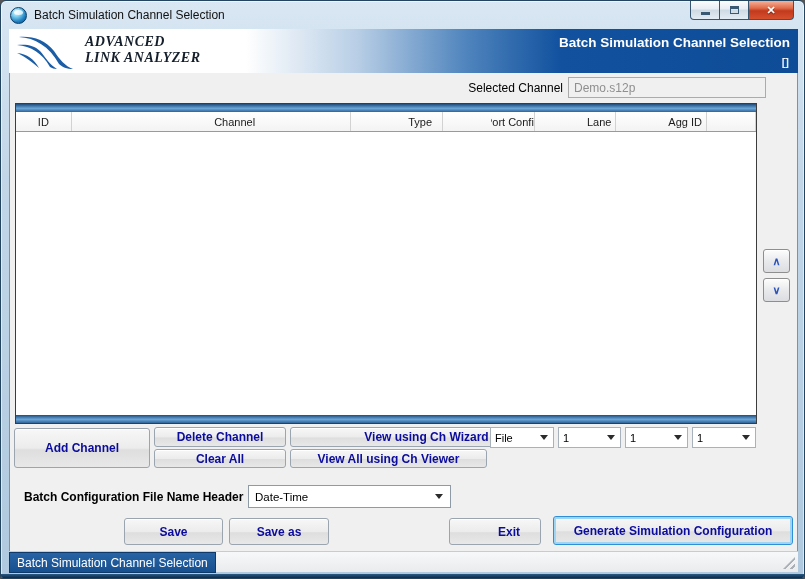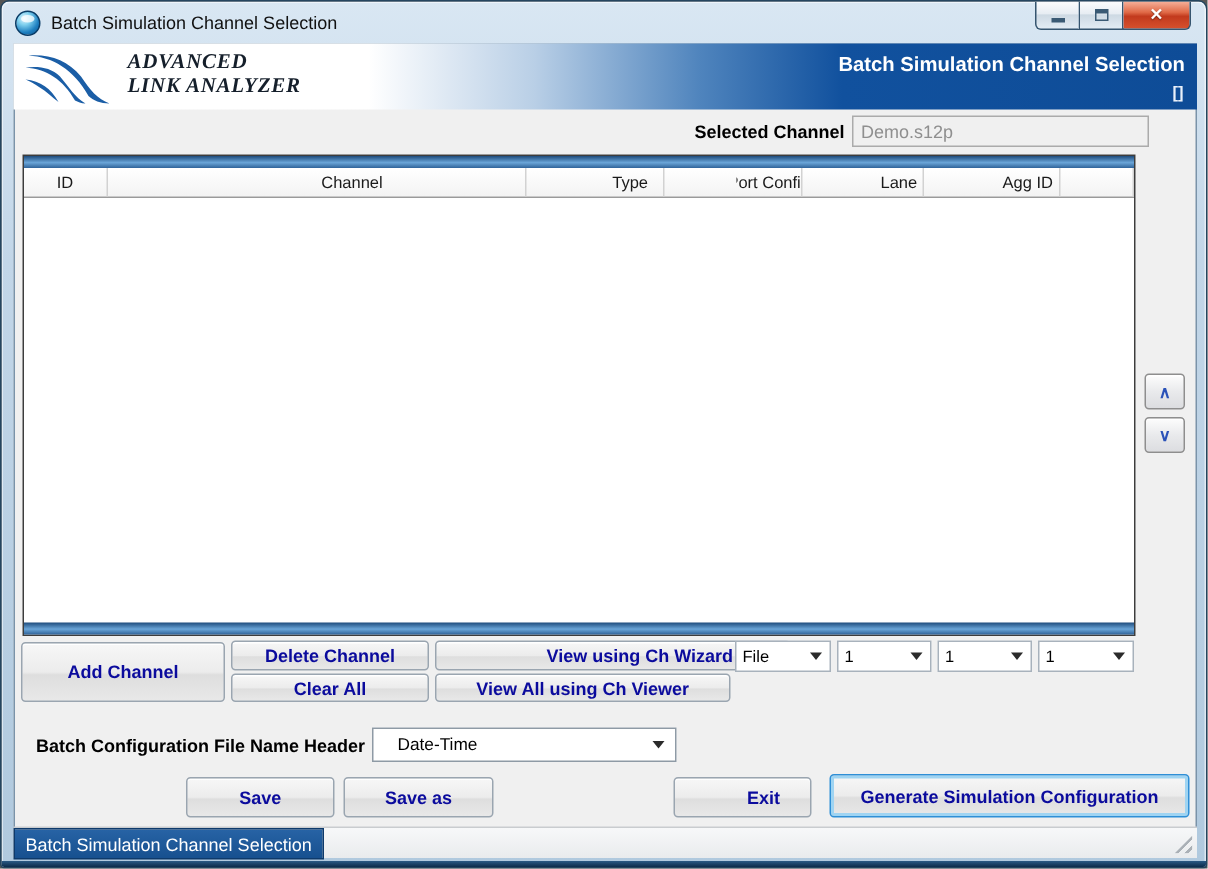--- a/index.html
+++ b/index.html
@@ -45,21 +45,21 @@
   .header-band{position:absolute; left:8px; top:28px; width:789px; height:44px;
     background:linear-gradient(90deg,#ffffff 0%,#ffffff 30%,#b9cfe6 44%,#4f84bd 58%,#11519e 70%,#0e4c97 100%);}
   .logo-swoosh{position:absolute; left:14px; top:31px;}
   .logo-text{position:absolute; left:84px; top:33px; font-family:"Liberation Serif",serif;
     font-style:italic; font-weight:bold; font-size:14px; line-height:16px; color:#151f2b; letter-spacing:.5px;}
   .hdr-title{position:absolute; right:14px; top:34px; font-size:13.5px; font-weight:bold; color:#fff; white-space:nowrap;}
   .hdr-sub{position:absolute; right:15px; top:55px; font-size:11px; font-weight:bold; color:#e9f0fa;}
 
   
   .sel-label{position:absolute; left:410px; top:80px; width:152px; text-align:right;
-    font-size:12px; font-weight:bold; color:#000;}
+    font-size:12px; font-weight:normal; color:#000;}
   .sel-input{position:absolute; left:567px; top:76px; width:198px; height:21px;
     border:1px solid #ababab; background:#f0f0f0; color:#8f8f8f; font-size:12px;
     font-family:"Liberation Sans",sans-serif; padding:0 5px;}
 
   
   .grid{position:absolute; left:14px; top:102px; width:742px; height:321px;
     border:1px solid #3c3c3c; background:#fff; display:flex; flex-direction:column;}
   .bluebar{height:8px; flex:0 0 auto;
     background:linear-gradient(180deg,#1e4c7d 0%,#6aa5d8 55%,#2f6399 100%);}
   .grid-header{height:20px; flex:0 0 auto; display:flex; align-items:stretch;
@@ -90,21 +90,21 @@
   .combo{position:absolute; top:426px; height:21px; background:#fff; border:1px solid #a8b2bc;
     display:flex; align-items:center; font-size:11px; color:#000; padding-left:4px;}
   .combo .arrow{margin-left:auto; margin-right:5px; width:0; height:0;
     border-left:4px solid transparent; border-right:4px solid transparent; border-top:5px solid #2b2b2b;}
   .combo-0{left:489px; width:64px;} .combo-1{left:557px; width:63px;}
   .combo-2{left:624px; width:63px;} .combo-3{left:691px; width:64px;}
 
   
   .cfg-label{position:absolute; left:23px; top:489px; font-size:12px; font-weight:bold; color:#000;}
   .cfg-combo{position:absolute; left:247px; top:484px; width:203px; height:23px; background:#fff;
-    border:1px solid #8e9aa5; display:flex; align-items:center; font-size:11.5px; color:#000; padding-left:16px;}
+    border:1px solid #8e9aa5; display:flex; align-items:center; font-size:11.5px; color:#000; padding-left:6px;}
   .cfg-combo .arrow{margin-left:auto; margin-right:7px; width:0; height:0;
     border-left:4px solid transparent; border-right:4px solid transparent; border-top:5px solid #2b2b2b;}
 
   
   .btn-load{left:15px; top:517px; width:95px; height:27px;}
   .btn-save{left:123px; top:517px; width:99px; height:27px;}
   .btn-saveas{left:228px; top:517px; width:100px; height:27px;}
   .btn-exit{left:448px; top:517px; width:92px; height:27px;padding-left:28px;}
   .btn-generate{left:552px; top:515px; width:240px; height:29px;
     border:1px solid #2f8fd6; box-shadow:inset 0 0 0 2px #9fd4f2, inset 0 1px 0 #fff;}

